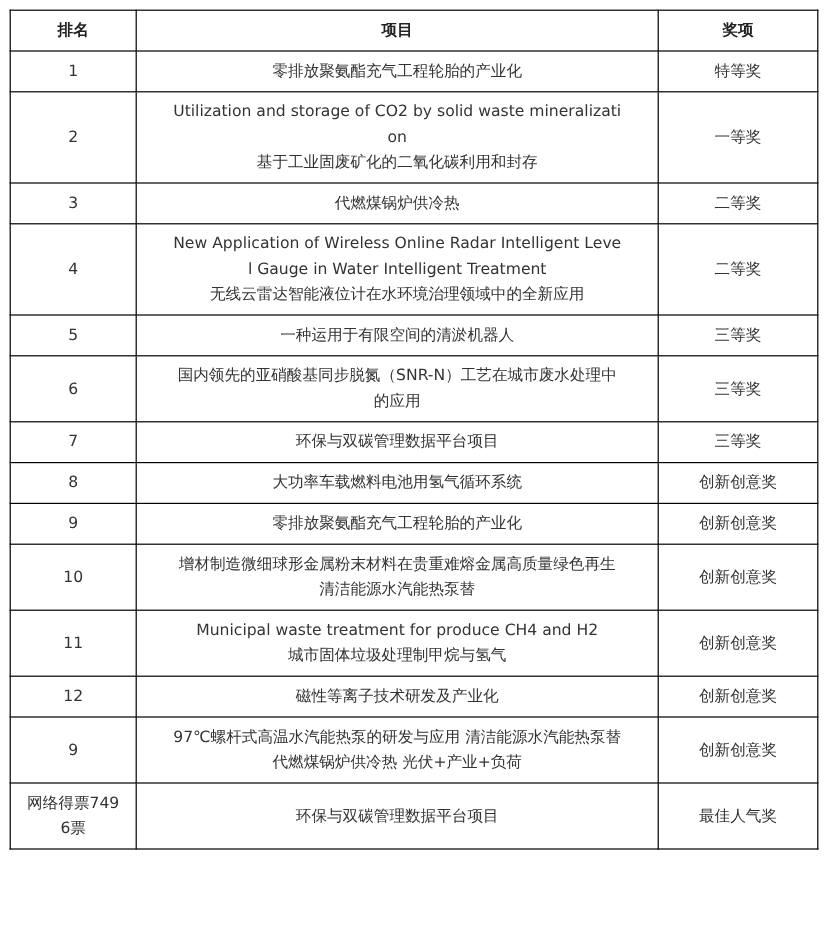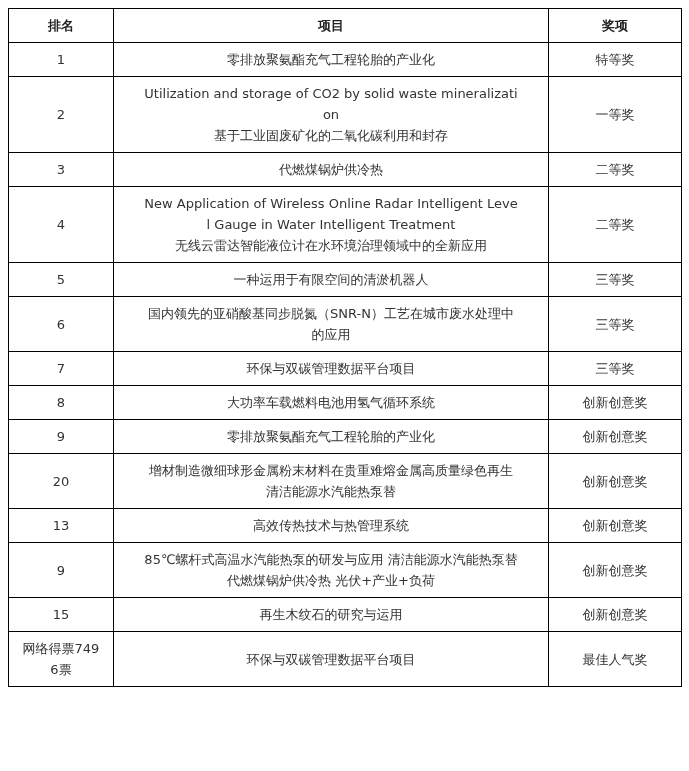--- a/index.html
+++ b/index.html
@@ -103,39 +103,40 @@
         <td>8</td>
         <td>大功率车载燃料电池用氢气循环系统</td>
         <td>创新创意奖</td>
       </tr>
       <tr>
         <td>9</td>
         <td>零排放聚氨酯充气工程轮胎的产业化</td>
         <td>创新创意奖</td>
       </tr>
       <tr>
-        <td>20</td>
+        <td>10</td>
         <td>增材制造微细球形金属粉末材料在贵重难熔金属高质量绿色再生
 清洁能源水汽能热泵替</td>
         <td>创新创意奖</td>
       </tr>
       <tr>
-        <td>13</td>
-        <td>高效传热技术与热管理系统</td>
+        <td>11</td>
+        <td>Municipal waste treatment for produce CH4 and H2
+城市固体垃圾处理制甲烷与氢气</td>
+        <td>创新创意奖</td>
+      </tr>
+      <tr>
+        <td>12</td>
+        <td>磁性等离子技术研发及产业化</td>
         <td>创新创意奖</td>
       </tr>
       <tr>
         <td>9</td>
-        <td>85℃螺杆式高温水汽能热泵的研发与应用 清洁能源水汽能热泵替
+        <td>97℃螺杆式高温水汽能热泵的研发与应用 清洁能源水汽能热泵替
 代燃煤锅炉供冷热 光伏+产业+负荷</td>
-        <td>创新创意奖</td>
-      </tr>
-      <tr>
-        <td>15</td>
-        <td>再生木纹石的研究与运用</td>
         <td>创新创意奖</td>
       </tr>
       <tr>
         <td>网络得票749
 6票</td>
         <td>环保与双碳管理数据平台项目</td>
         <td>最佳人气奖</td>
       </tr>
     </tbody>
   </table>

